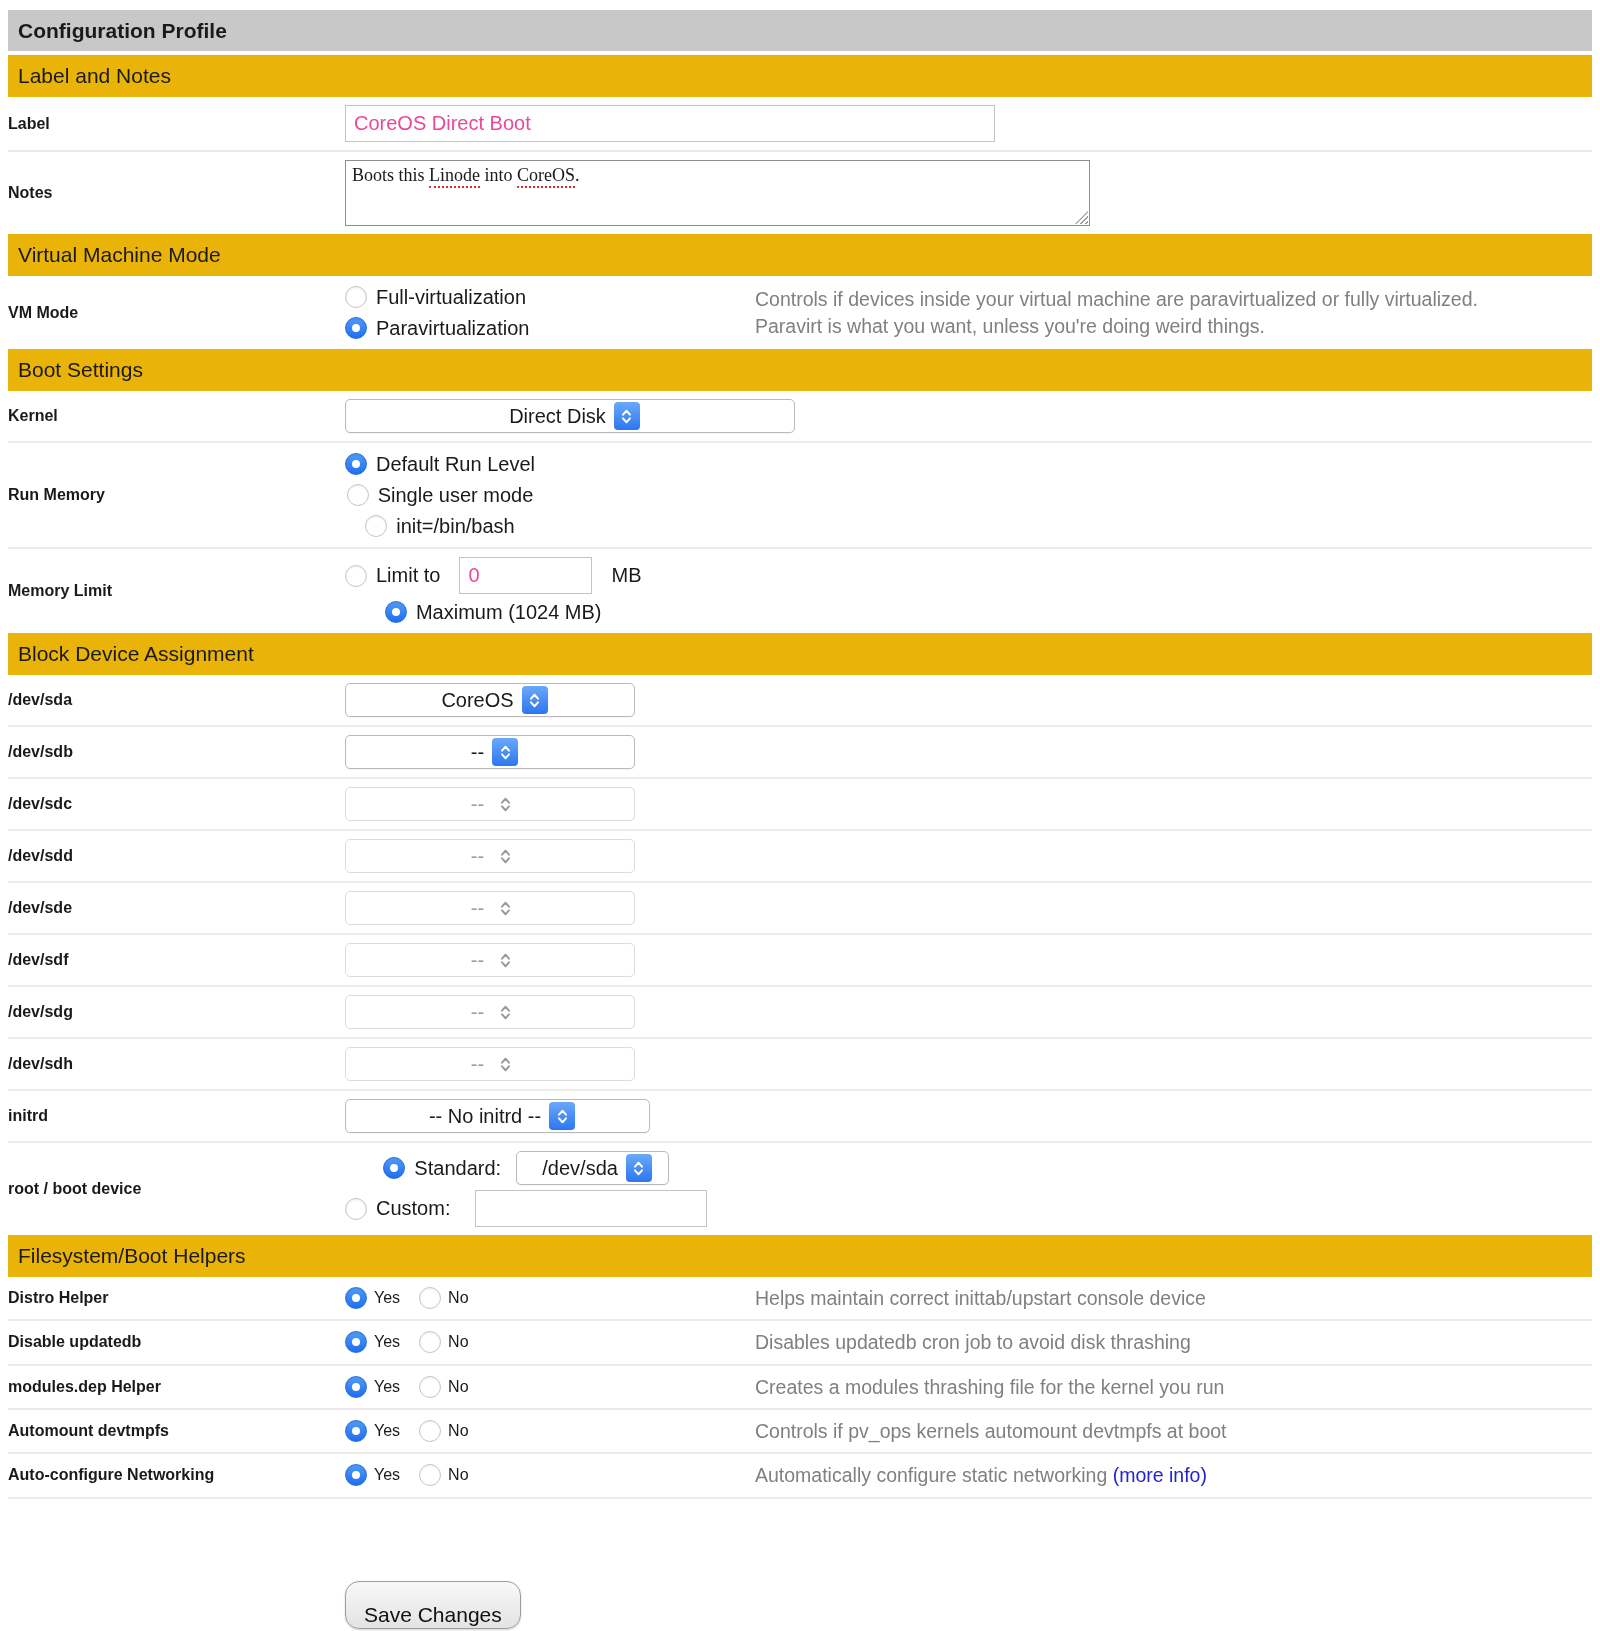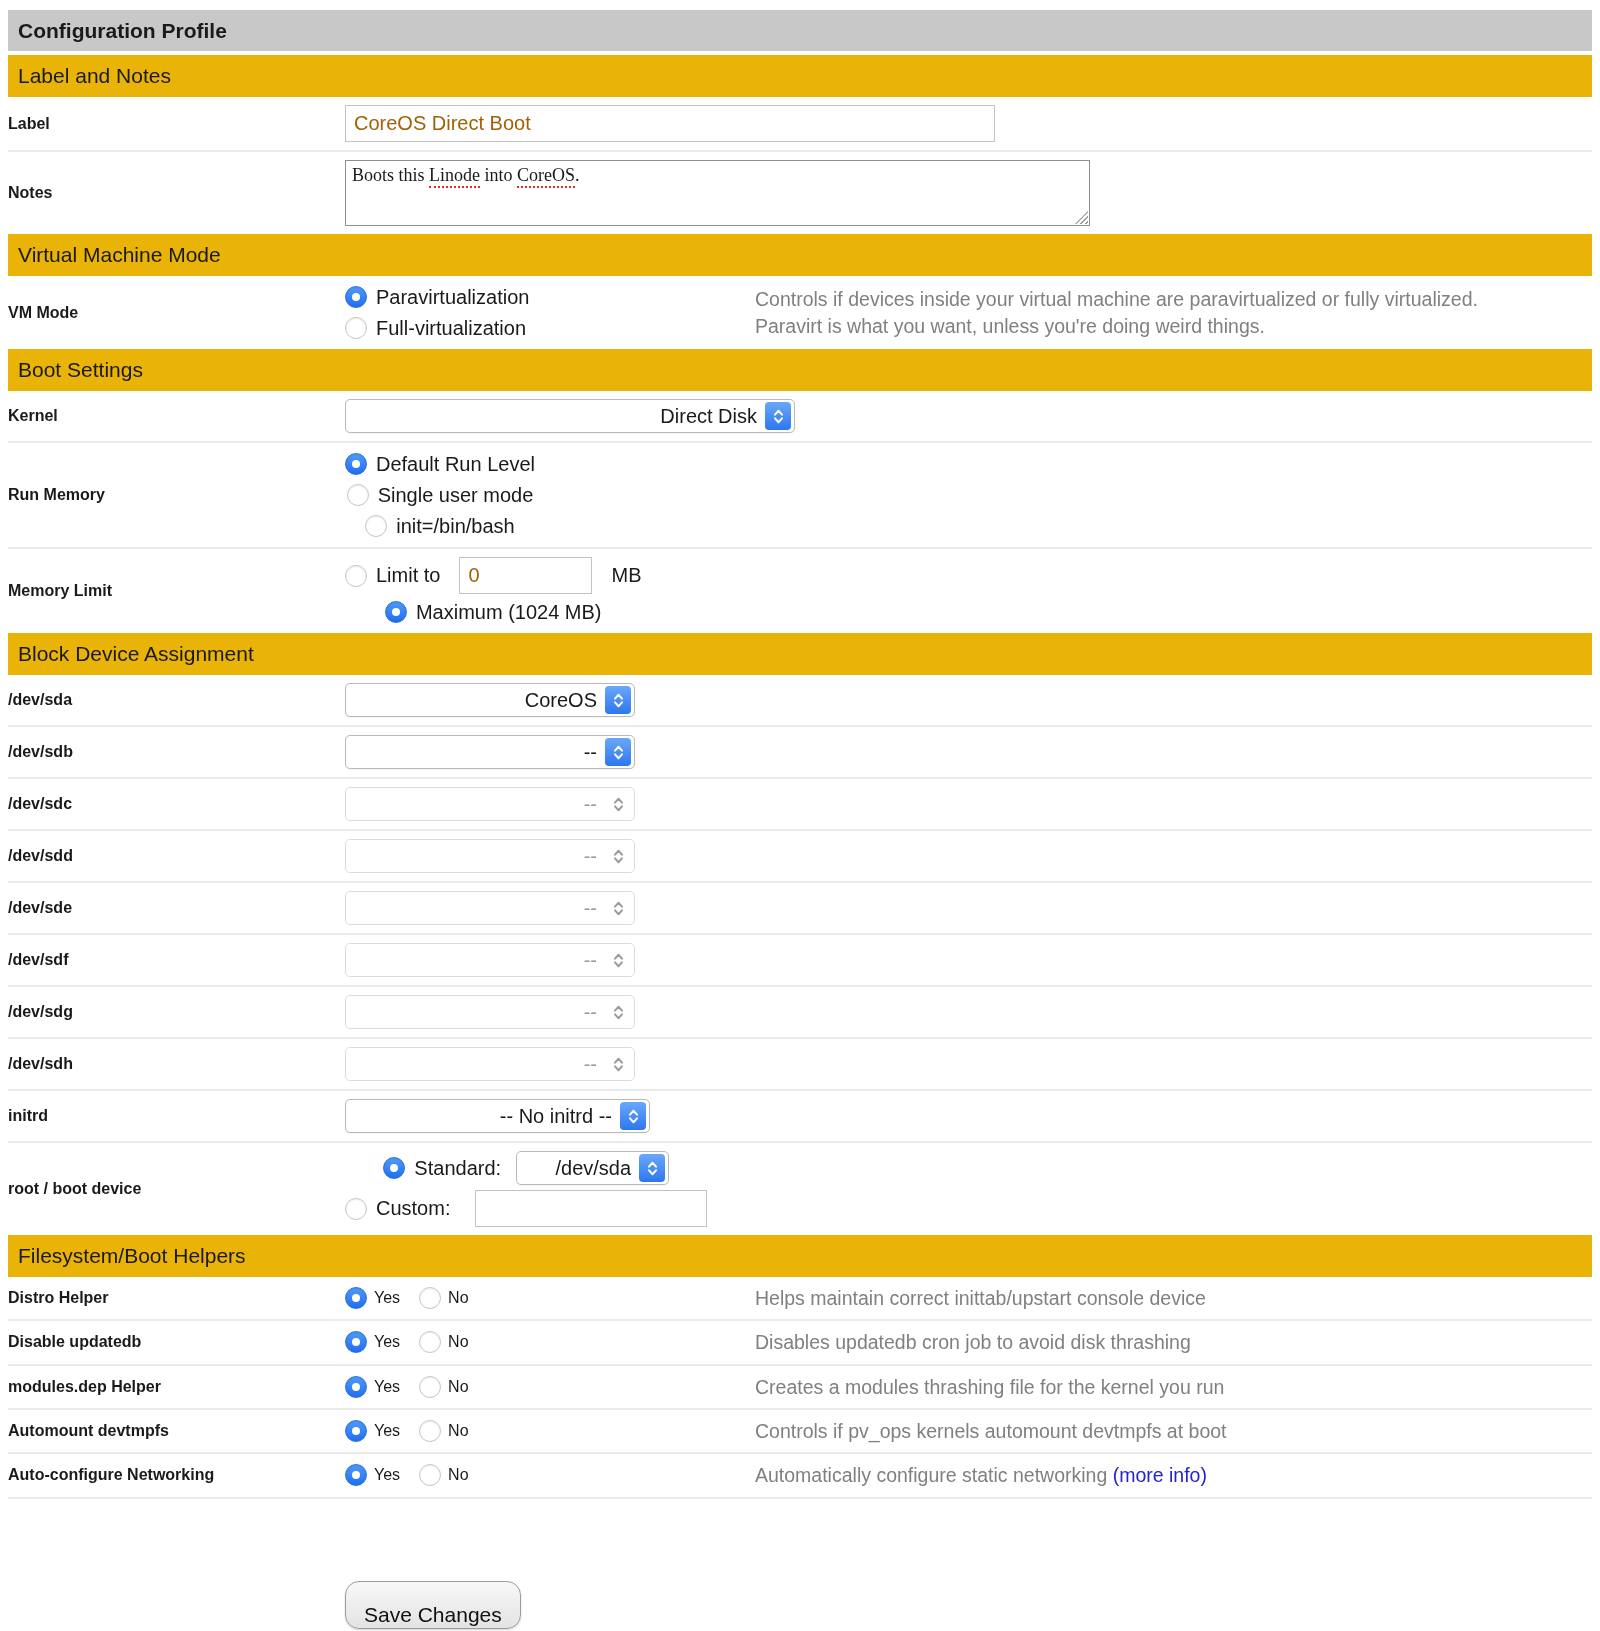--- a/index.html
+++ b/index.html
@@ -41,21 +41,21 @@
   .stack { display:flex; flex-direction:column; gap:5px; }
   .control-col { width:410px; flex:none; }
   .help-text {
     flex:1; color:#808080; font-size:19.5px; line-height:1.35;
     padding-right:70px;
   }
   .link { color:#2323cc; text-decoration:none; cursor:pointer; }
   
   input.text-field {
     font-family:"Liberation Sans", sans-serif;
-    font-size:20px; color:#a16207;
+    font-size:20px; color:#ec4899;
     border:1px solid #c3c3c3;
     padding:4px 8px; height:37px;
     background:#fff; outline:none;
   }
   .label-input { width:650px; }
   .mem-input { width:133px; margin:0 10px; }
   .custom-input { width:232px; height:36px; }
   
   .notes-box {
     position:relative;
@@ -92,21 +92,21 @@
   .radio.checked::after {
     content:''; position:absolute;
     width:8px; height:8px; border-radius:50%;
     background:#fff;
     top:50%; left:50%; transform:translate(-50%,-50%);
   }
   .yes-no { display:flex; align-items:center; gap:7px; }
   .yes-no .second { margin-left:12px; }
   
   .mac-select {
-    display:inline-flex; align-items:center; justify-content:flex-end;
+    display:inline-flex; align-items:center; justify-content:center;
     height:34px;
     background:#fff;
     border:1px solid #b9b9b9;
     border-radius:5px;
     padding-left:12px;
     font-size:20px;
     cursor:pointer;
     box-shadow:0 1px 1px rgba(0,0,0,0.04);
   }
   .mac-select .stepper {
@@ -164,26 +164,26 @@
     </div>
   </div>
 </div>
 
 <div class="section-bar">Virtual Machine Mode</div>
 
 <div class="form-row">
   <div class="row-label">VM Mode</div>
   <div class="control-col stack">
     <div class="radio-line">
+      <span class="radio"></span>
+      <span>Full-virtualization</span>
+    </div>
+    <div class="radio-line">
       <span class="radio checked"></span>
       <span>Paravirtualization</span>
-    </div>
-    <div class="radio-line">
-      <span class="radio"></span>
-      <span>Full-virtualization</span>
     </div>
   </div>
   <div class="help-text">Controls if devices inside your virtual machine are paravirtualized or fully virtualized. Paravirt is what you want, unless you're doing weird things.</div>
 </div>
 
 <div class="section-bar">Boot Settings</div>
 
 <div class="form-row">
   <div class="row-label">Kernel</div>
   <div class="row-content">

